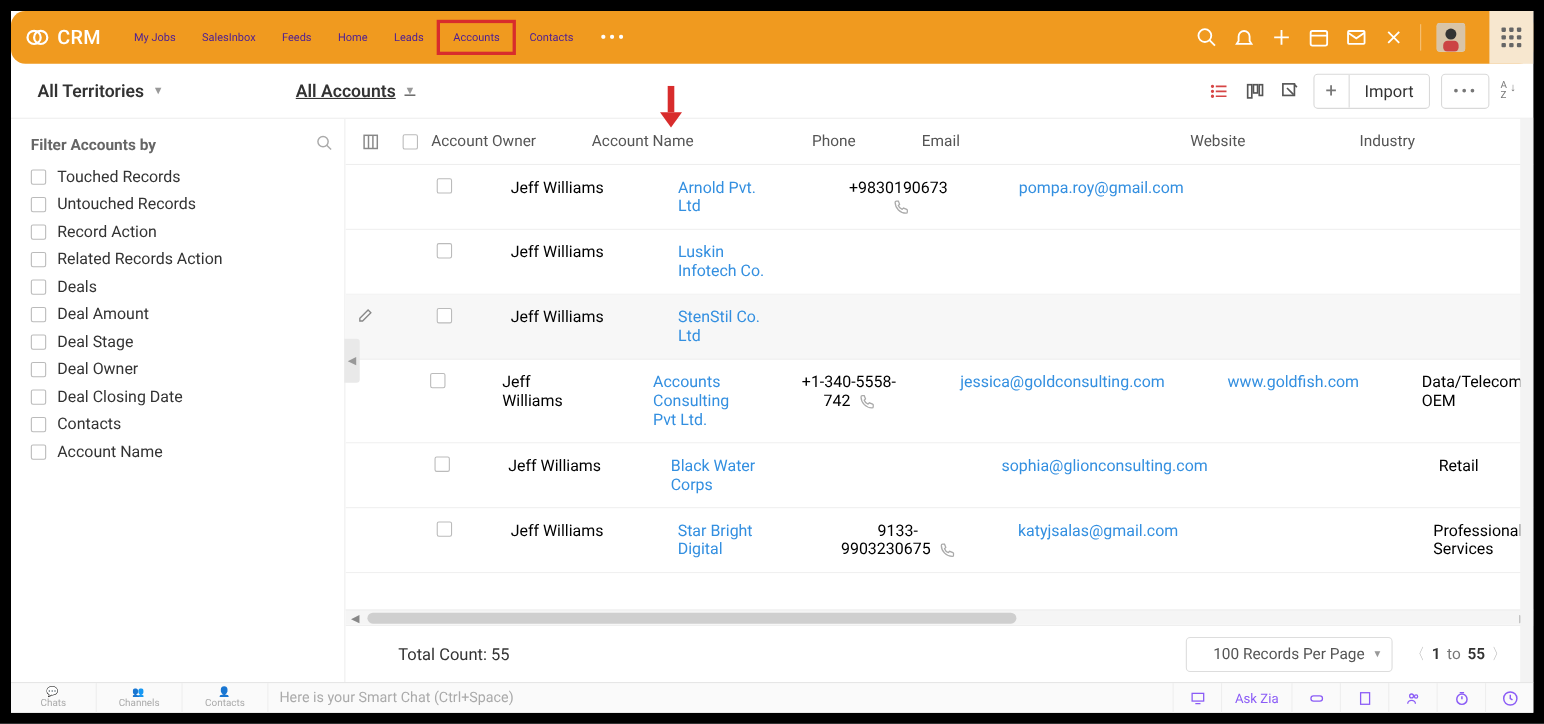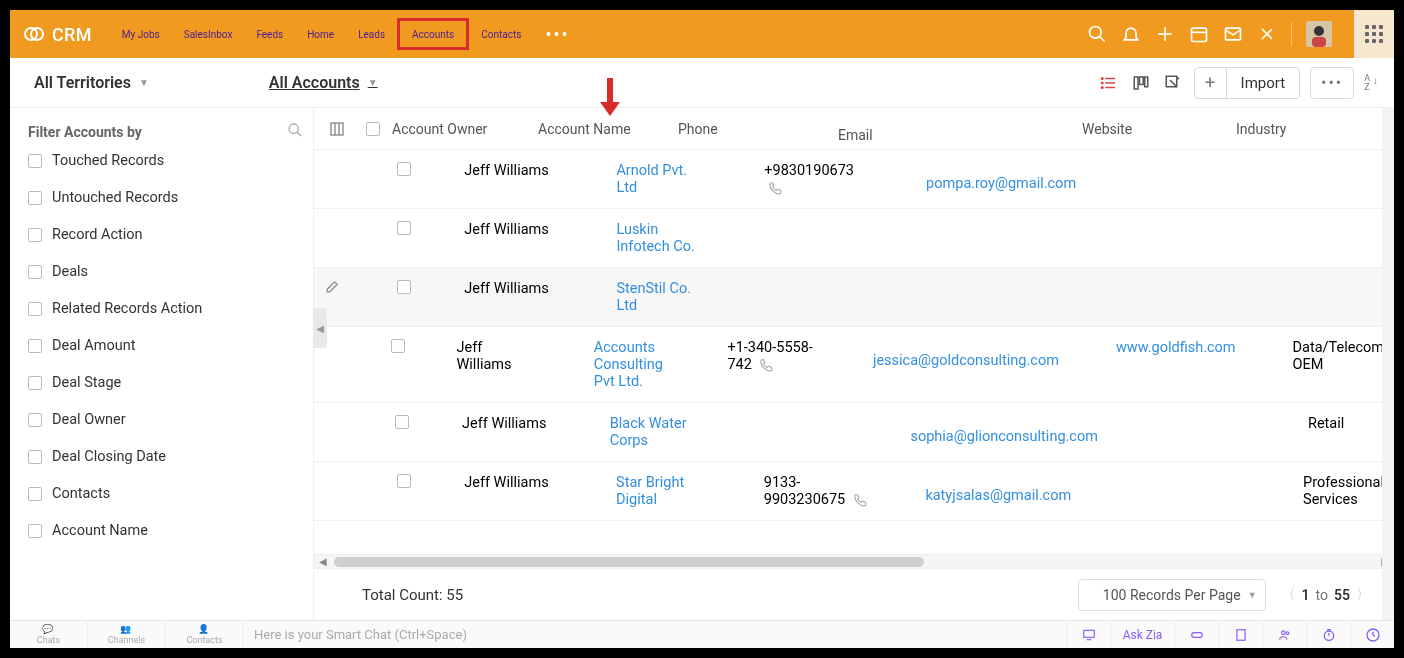--- a/index.html
+++ b/index.html
@@ -1,20 +1,20 @@
 <!DOCTYPE html>
 <html><head>
 <meta charset="utf-8">
 <style>
 * { margin: 0; padding: 0; box-sizing: border-box; font-family: -apple-system, BlinkMacSystemFont, "Segoe UI", Roboto, Arial, sans-serif; }
 body { background: #000; padding: 10px; }
 .app { background: #fff; width: 1384px; height: 638px; overflow: hidden; position: relative; }
 
 
-.topnav { background: #f09a1f; height: 48px; display: flex; align-items: center; padding: 6px 12px; color: #fff; }
+.topnav { background: #f09a1f; height: 48px; display: flex; align-items: center; padding: 6px 12px; color: #fff; border-radius: 13px; }
 .logo { display: flex; align-items: center; gap: 6px; margin-right: 18px; }
 .logo-icon { width: 24px; height: 24px; }
 .logo-text { font-size: 18px; font-weight: 500; letter-spacing: .3px; }
 .nav-items { display: flex; align-items: center; gap: 0; }
 .nav-item { padding: 0 12px; height: 32px; display: flex; align-items: center; font-size: 10px; color: #4c1d95; cursor: pointer; }
 .nav-item.highlighted { border: 3px solid #d82c2c; background: #f09a1f; box-sizing: border-box; }
 .nav-more { padding: 0 12px; color: #fff; font-size: 18px; letter-spacing: 2px; cursor: pointer; }
 .topnav-right { margin-left: auto; display: flex; align-items: center; gap: 14px; }
 .top-icon { width: 20px; height: 20px; color: #fff; cursor: pointer; display: flex; align-items: center; justify-content: center; }
 .top-divider { width: 1px; height: 24px; background: rgba(255,255,255,.4); }
@@ -42,34 +42,34 @@
 .red-arrow { position: absolute; top: 68px; left: 588px; z-index: 50; }
 
 
 .main { display: flex; height: calc(100% - 48px - 50px - 28px); position: relative; }
 
 
 .sidebar { width: 304px; border-right: 1px solid #eee; padding: 14px 10px 10px 18px; overflow: hidden; }
 .sidebar-head { display: flex; align-items: center; justify-content: space-between; margin-bottom: 10px; }
 .sidebar-title { font-size: 14px; font-weight: 700; color: #666; }
 .search-ic { color: #aaa; cursor: pointer; }
-.filter-list { display: flex; flex-direction: column; gap: 20px; margin-top: 8px; }
+.filter-list { display: flex; flex-direction: column; gap: 8px; margin-top: 8px; }
 .filter-item { display: flex; align-items: center; gap: 10px; font-size: 14.5px; color: #333; cursor: pointer; }
 .chk { width: 14px; height: 14px; border: 1px solid #bbb; border-radius: 2px; background: #fff; }
 .collapse-handle { position: absolute; left: 303px; top: 200px; width: 14px; height: 40px; background: #e9e9e9; border-radius: 0 3px 3px 0; display: flex; align-items: center; justify-content: center; color: #999; font-size: 10px; cursor: pointer; z-index: 10; }
 
 
 .table-wrap { flex: 1; display: flex; flex-direction: column; overflow: hidden; }
 .thead { display: flex; align-items: center; height: 42px; border-bottom: 1px solid #eee; padding-left: 6px; font-size: 14px; color: #555; }
 .col-settings { width: 34px; display: flex; justify-content: center; }
 .col-chk { width: 38px; display: flex; justify-content: center; }
 .col-owner { width: 146px; }
 .col-name { width: 140px; }
-.col-phone { width: 160px; }
-.col-email { width: 244px; margin-top: 13px; }
+.col-phone { width: 160px; text-align: center; }
+.col-email { width: 244px; }
 .col-website { width: 154px; }
 .col-industry { width: 124px; }
 .tbody { flex: 1; overflow-y: auto; overflow-x: hidden; }
 .row { display: flex; border-bottom: 1px solid #f0f0f0; padding: 12px 0 12px 6px; font-size: 14.5px; gap: 47px; }
 .row.hov { background: #f7f7f7; }
 .row .cell { padding-right: 10px; }
 .link { color: #338fe0; cursor: pointer; }
 .phone-ic { color: #aaa; margin-left: 4px; }
 .edit-ic { width: 34px; display: flex; justify-content: center; color: #888; }
 .hscroll { height: 14px; background: #f5f5f5; position: relative; border-top: 1px solid #eee; }
@@ -248,25 +248,25 @@
           <div class="filter-item">
             <span class="chk"></span>
             <span>Untouched Records</span>
           </div>
           <div class="filter-item">
             <span class="chk"></span>
             <span>Record Action</span>
           </div>
           <div class="filter-item">
             <span class="chk"></span>
+            <span>Related Records Action</span>
+          </div>
+          <div class="filter-item">
+            <span class="chk"></span>
             <span>Deals</span>
-          </div>
-          <div class="filter-item">
-            <span class="chk"></span>
-            <span>Related Records Action</span>
           </div>
           <div class="filter-item">
             <span class="chk"></span>
             <span>Deal Amount</span>
           </div>
           <div class="filter-item">
             <span class="chk"></span>
             <span>Deal Stage</span>
           </div>
           <div class="filter-item">

